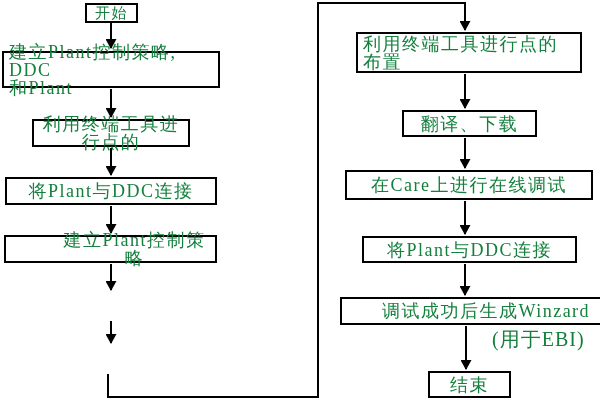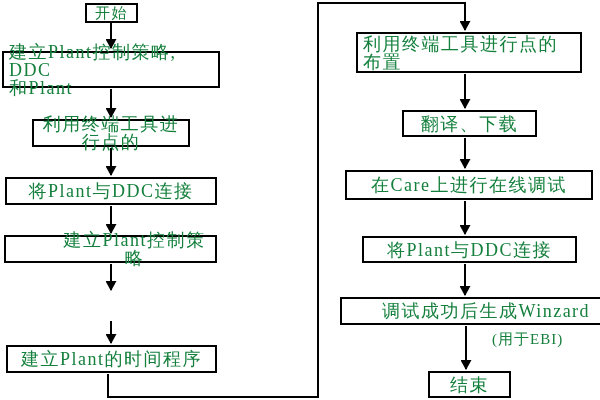--- a/index.html
+++ b/index.html
@@ -39,21 +39,21 @@
     white-space: pre-line;
   }
   .node.left-align {
     justify-content: flex-start;
     text-align: left;
     padding-left: 5px;
     padding-right: 2px;
   }
   .floating-note {
     position: absolute;
-    font-size: 15px;
+    font-size: 20px;
     line-height: 18px;
     letter-spacing: 1px;
     white-space: nowrap;
   }
   
   .n-start { left: 85px;  top: 3px;   width: 53px;  height: 20px; font-size: 15px; }
   .n-l1    { left: 2px;   top: 51px;  width: 218px; height: 37px; }
   .n-l2    { left: 32px;  top: 119px; width: 158px; height: 28px; }
   .n-l3    { left: 5px;   top: 177px; width: 212px; height: 28px; }
   .n-l4    { left: 4px;   top: 235px; width: 213px; height: 28px; padding-left: 48px; }
@@ -100,21 +100,20 @@
   <div class="node n-l1 left-align">建立Plant控制策略, DDC
 和Plant</div>
 
   <div class="node n-l2">利用终端工具进行点的</div>
 
   <div class="node n-l3">将Plant与DDC连接</div>
 
   <div class="node n-l4">建立Plant控制策略</div>
 
 
-  <div class="node n-l6">建立Plant的时间程序</div>
 
   <div class="node n-r1 left-align">利用终端工具进行点的
 布置</div>
 
   <div class="node n-r3">在Care上进行在线调试</div>
 
   <div class="node n-r2">翻译、下载</div>
 
   <div class="node n-r4">将Plant与DDC连接</div>
 

